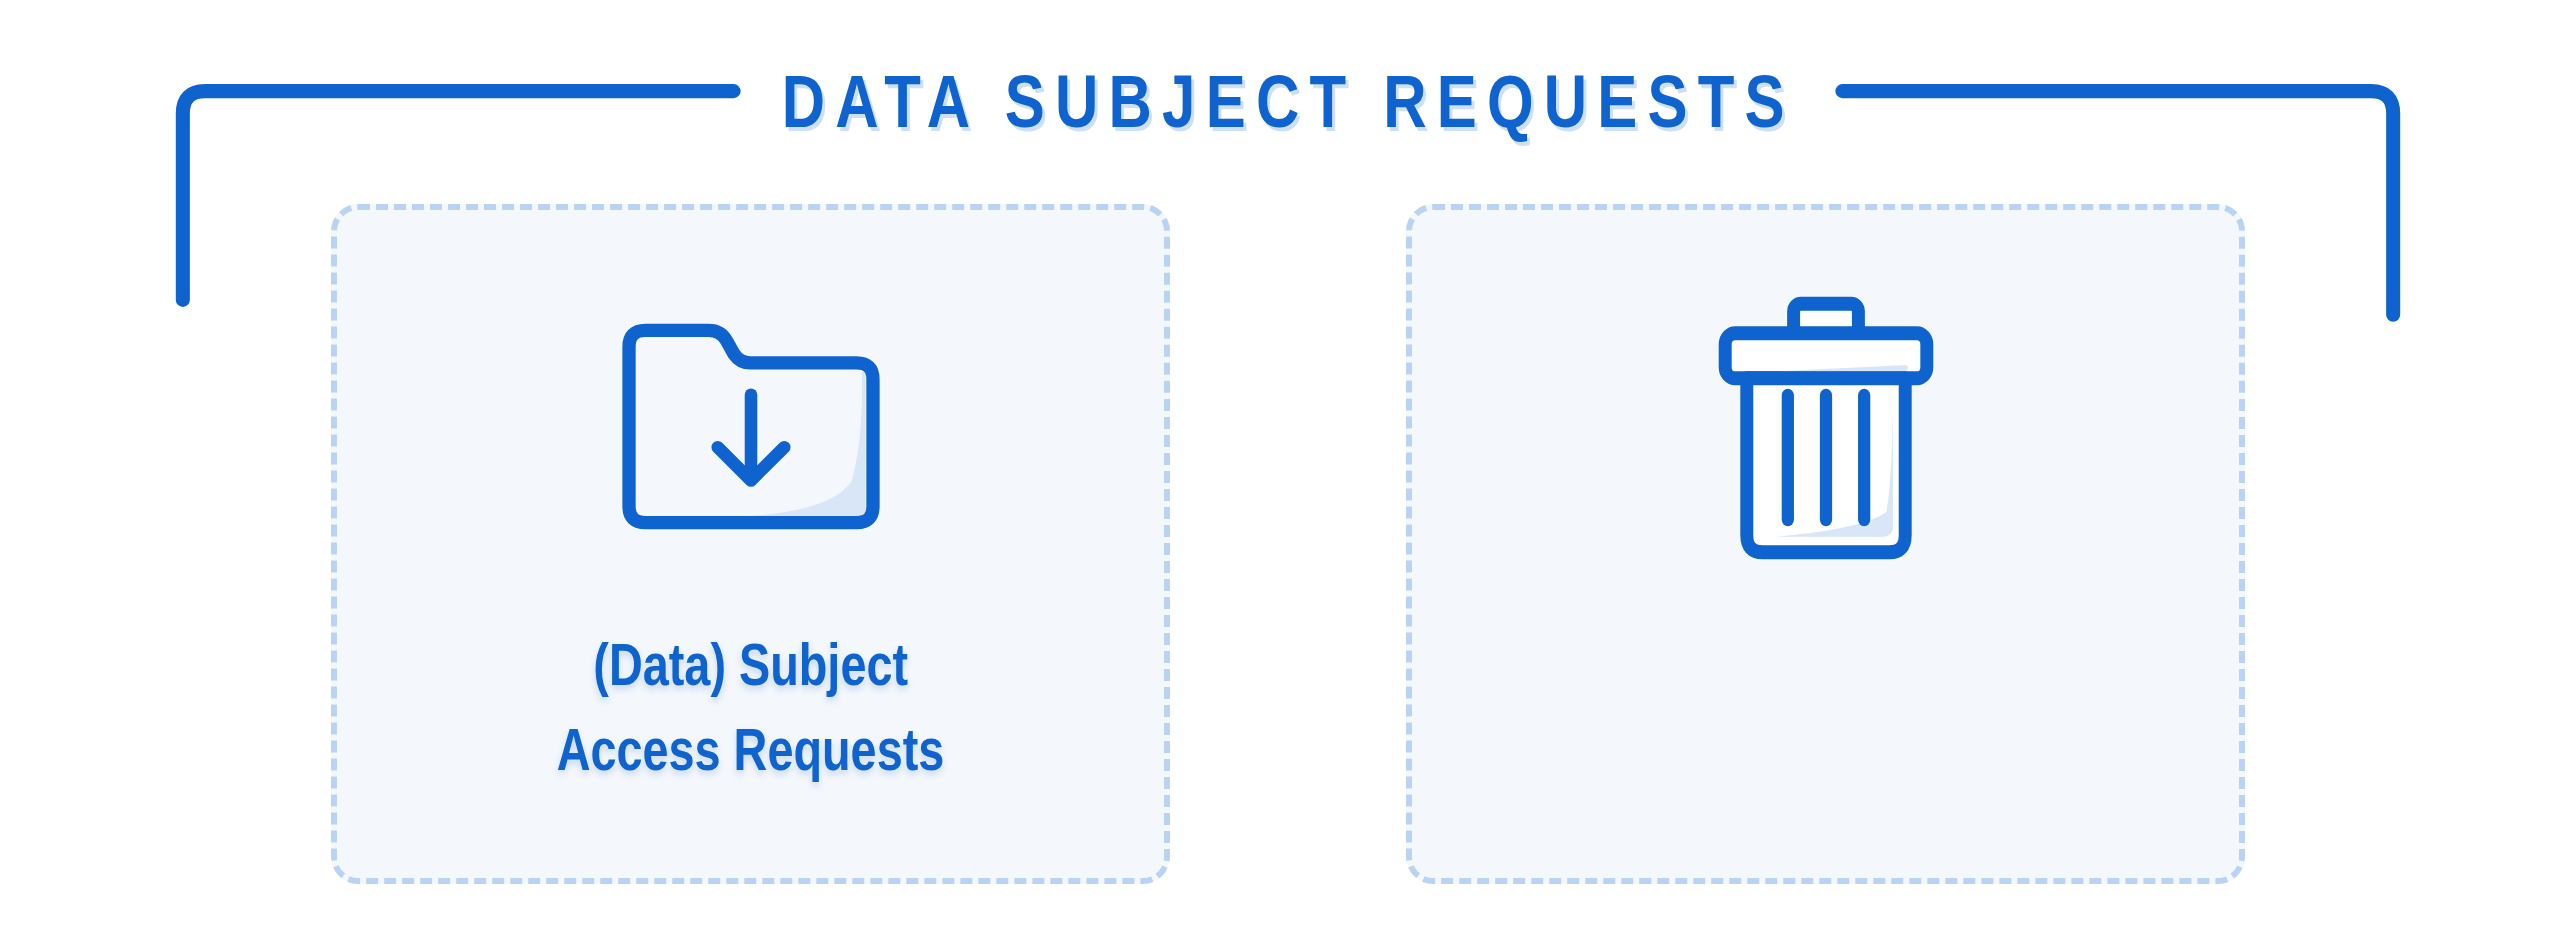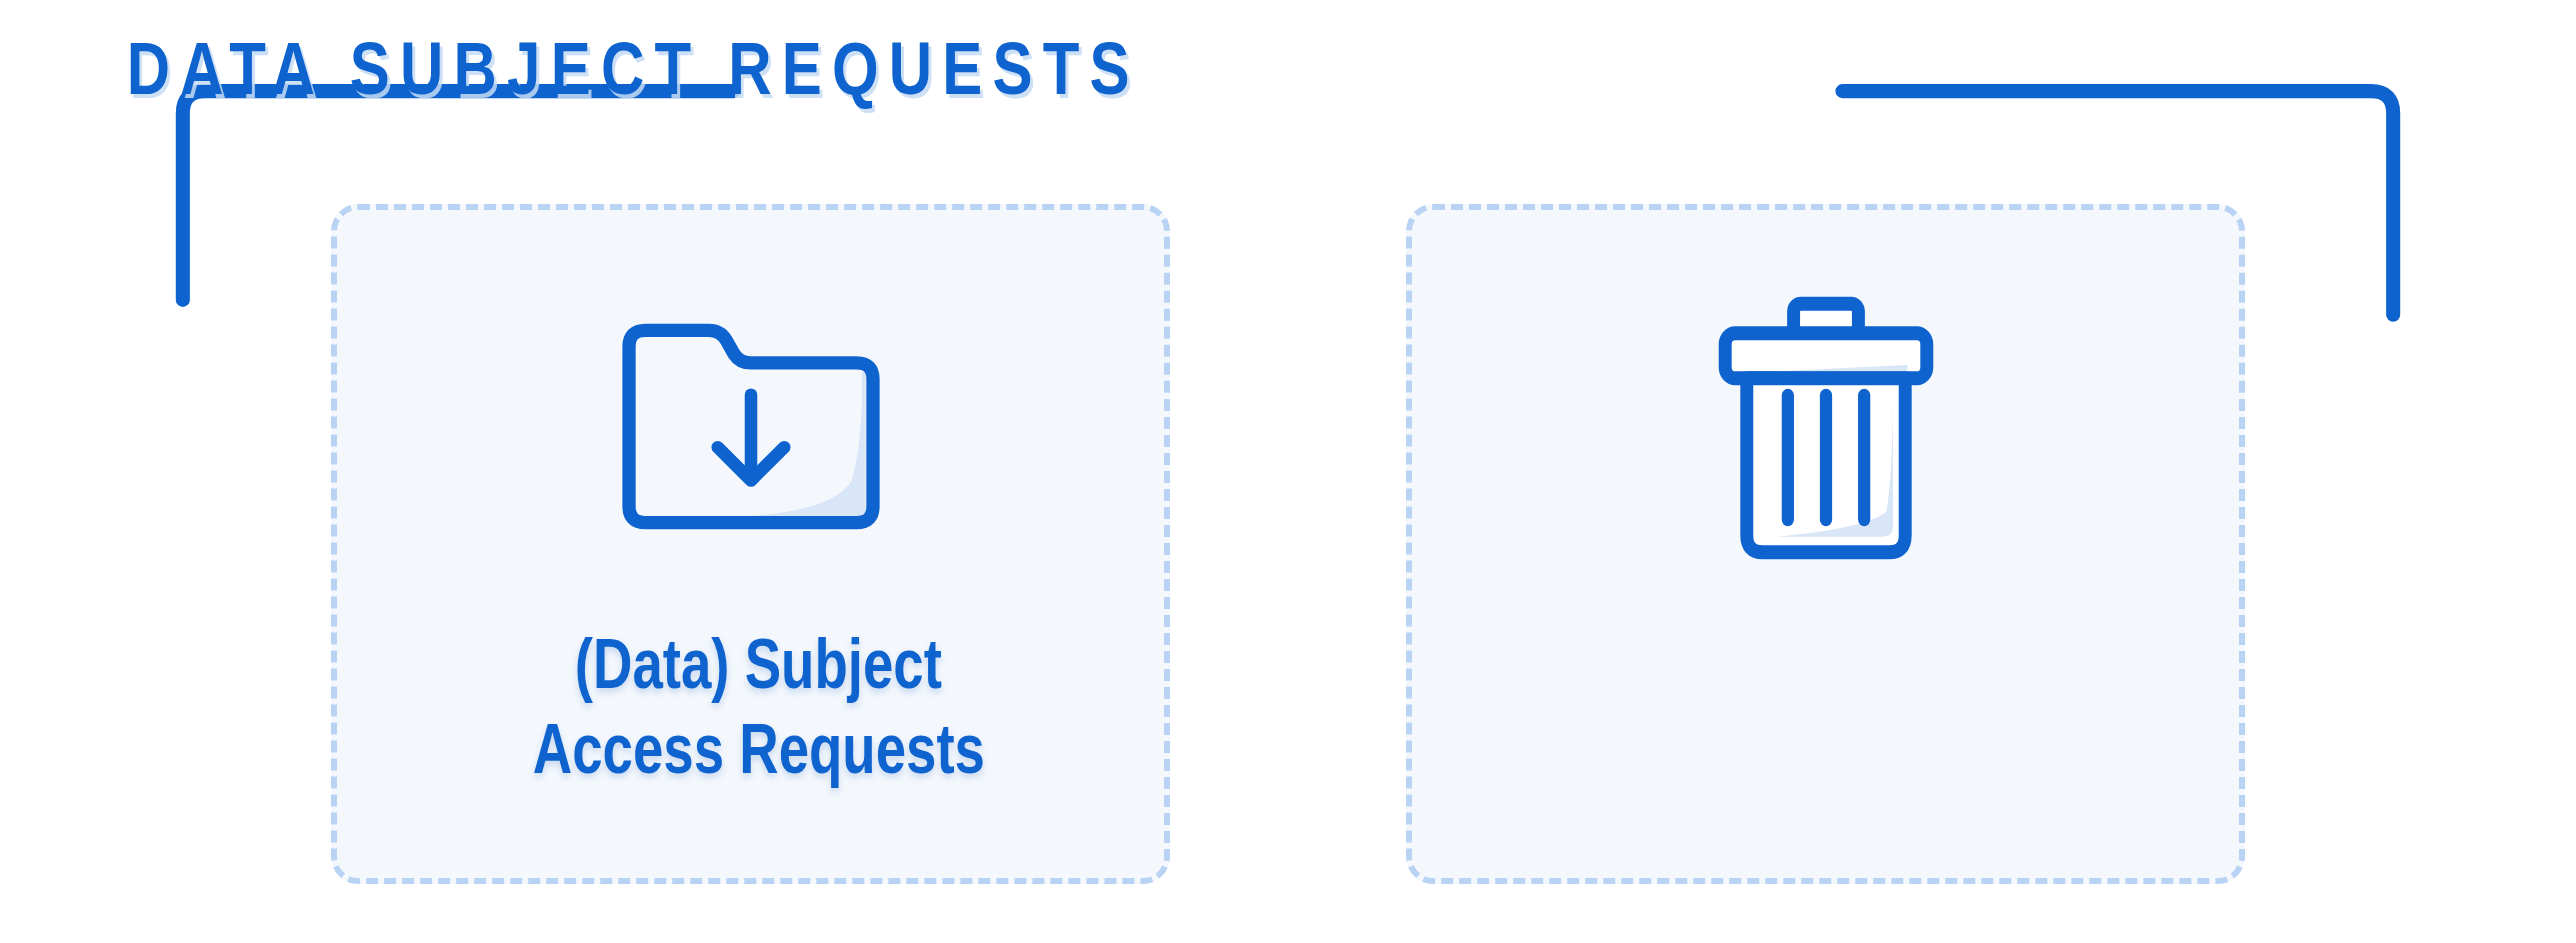--- a/index.html
+++ b/index.html
@@ -1,35 +1,35 @@
 <!DOCTYPE html>
 <html style="--blue: #0E63CE; --card-bg: #F4F8FD; --dash: #B9D3F4; --accent: #D9E6F8;font-size:12px"><head>
 <meta charset="utf-8">
 <style>
   html,body{margin:0;padding:0;background:#ffffff;}
   .canvas{position:relative;width:2576px;height:944px;background:#ffffff;overflow:hidden;
           font-family:"Liberation Sans",sans-serif;}
   .bracket-svg{position:absolute;left:0;top:0;width:2576px;height:944px;}
   .bracket{fill:none;stroke:var(--blue);stroke-width:19;stroke-linecap:round;}
-  .title-wrap{position:absolute;top:25px;left:0;width:100%;}
+  .title-wrap{position:absolute;top:58px;left:0;width:100%;text-align:center;}
   .title{display:inline-block;white-space:nowrap;transform:scaleX(0.80);transform-origin:center;
          font-weight:bold;font-size:75px;line-height:87px;letter-spacing:0.17em;
          color:var(--blue);text-shadow:3.7px 4.4px 0 rgba(198,219,245,0.85);}
   .card{position:absolute;top:204px;width:839px;height:680px;box-sizing:border-box;
         background:var(--card-bg);border:6px dashed var(--dash);border-radius:27px;}
   .card-left{left:331px;}
   .card-right{left:1406px;}
   .icon-wrap{position:absolute;left:50%;transform:translateX(-50%);}
   .icon-folder-wrap{top:113px;}
   .icon-trash-wrap{top:86px;}
   .stroke{fill:#ffffff;stroke:var(--blue);stroke-width:18;stroke-linejoin:round;}
   .stroke-line{fill:none;stroke:var(--blue);stroke-width:17;stroke-linecap:round;stroke-linejoin:round;}
   .accent{fill:var(--accent);stroke:none;}
-  .card-label{position:absolute;top:412px;left:8px;width:100%;text-align:center;
-              font-weight:bold;font-size:70px;line-height:85px;color:var(--blue);
+  .card-label{position:absolute;top:412px;left:0;width:100%;text-align:center;
+              font-weight:bold;font-size:60px;line-height:85px;color:var(--blue);
               text-shadow:0 4.4px 9px rgba(21,86,179,0.20);}
   .squeeze{display:inline-block;white-space:nowrap;transform:scaleX(0.78);transform-origin:center;}
 </style>
 </head>
 <body>
 
 <div class="canvas">
 
   <svg class="bracket-svg" viewBox="0 0 3480 1275" xmlns="http://www.w3.org/2000/svg">
     <path class="bracket" d="M 991 123 L 277 123 Q 247 123 247 153 L 247 405"></path>

